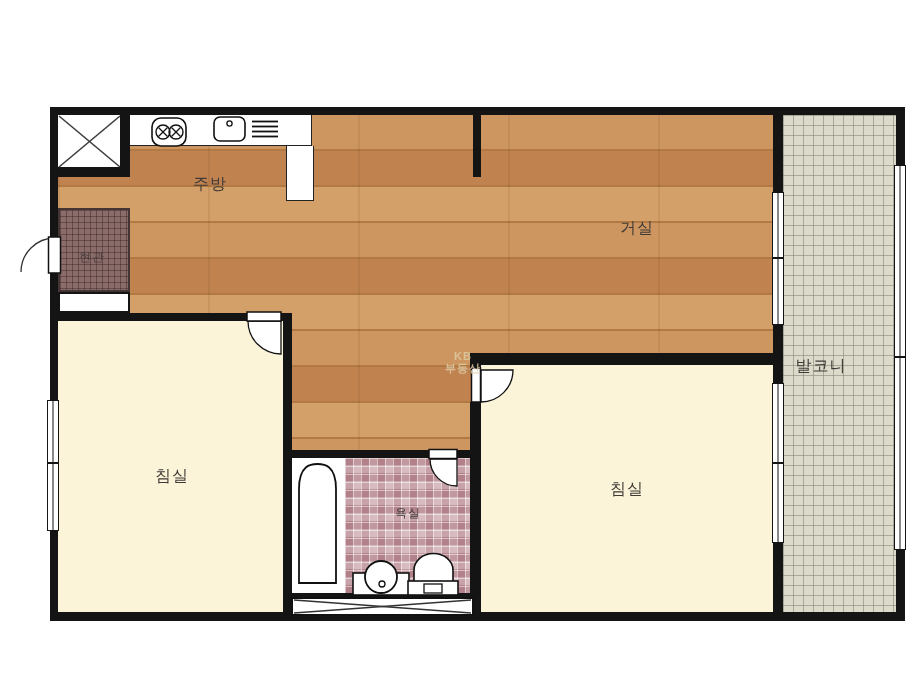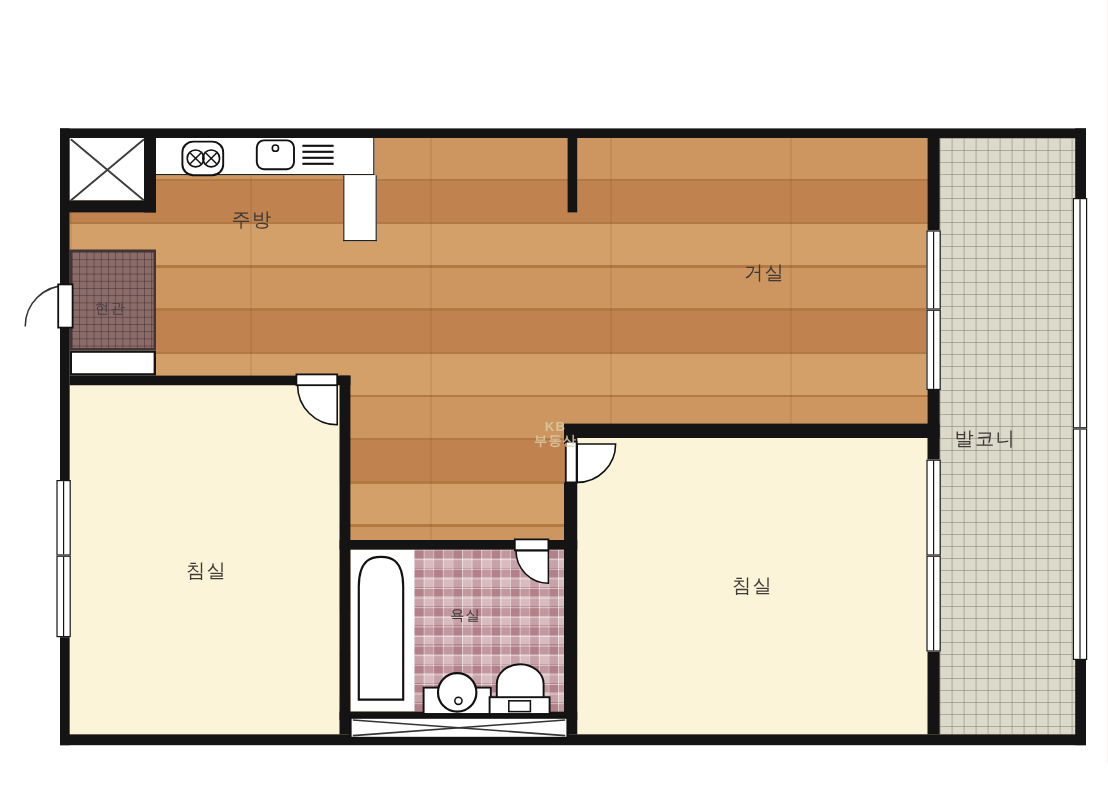--- a/index.html
+++ b/index.html
@@ -165,16 +165,16 @@
   <div class="wm">
     <div>KB</div>
     <div>부동산</div>
   </div>
 
   <div class="label" style="left:210px;top:184px;">주방</div>
   <div class="label" style="left:637px;top:228px;">거실</div>
   <div class="label label-sm" style="left:92px;top:257px;color:#4a3e3d;">현관</div>
   <div class="label" style="left:172px;top:476px;">침실</div>
   <div class="label" style="left:627px;top:489px;">침실</div>
-  <div class="label label-sm" style="left:388px;top:513px;">욕실</div>
+  <div class="label label-sm" style="left:408px;top:513px;">욕실</div>
   <div class="label" style="left:821px;top:366px;">발코니</div>
 
 </div>
 
 </body></html>

